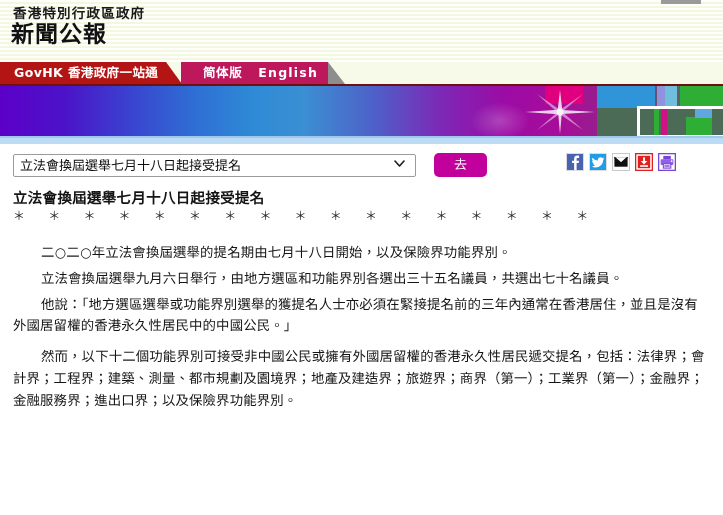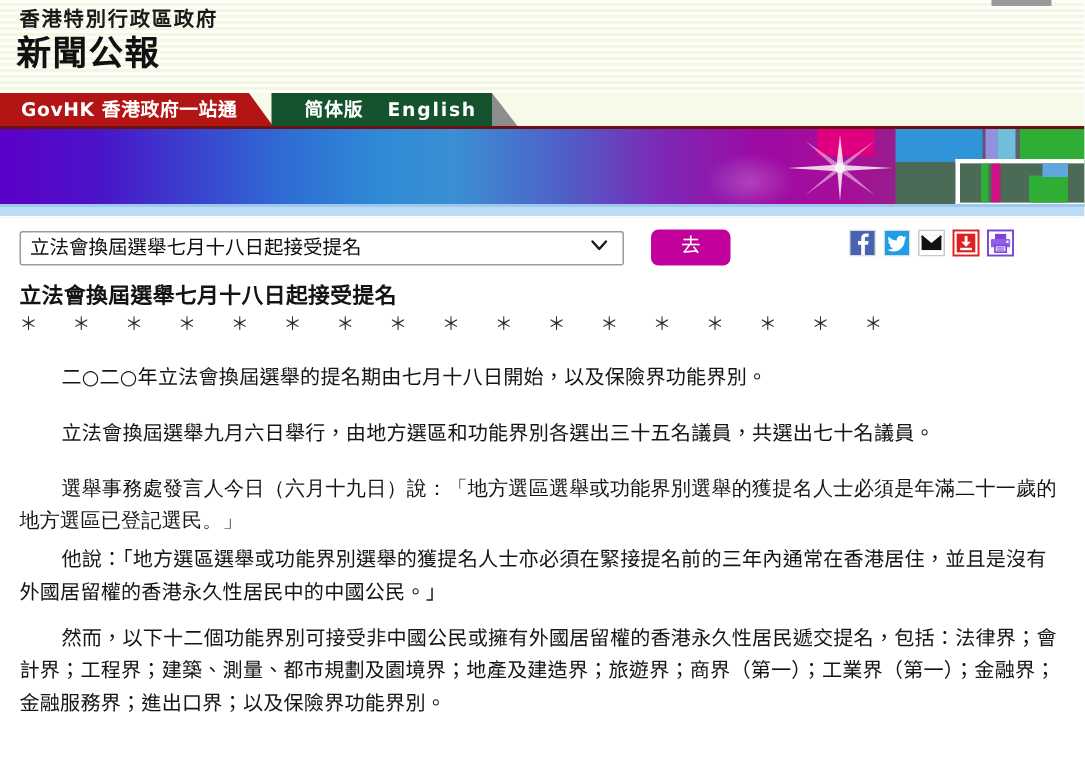--- a/index.html
+++ b/index.html
@@ -52,20 +52,21 @@
   .press-line {
     position: absolute;
     left: 11px;
     top: 25px;
     font-size: 23px;
     font-weight: bold;
     letter-spacing: 1px;
     color: #111111;
     line-height: 1;
     white-space: nowrap;
+    font-family: Liberation Mono, monospace;
   }
 
   
   .navstrip {
     position: relative;
     height: 22px;
     background: #f7f9e9;
     overflow: hidden;
   }
   .tab-govhk {
@@ -92,21 +93,21 @@
     height: 0;
     border-style: solid;
     border-width: 0 16px 22px 0;
     border-color: transparent transparent #b31515 transparent;
   }
   .tab-grey {
     position: absolute;
     left: 181px;
     top: 0;
     height: 22px;
-    background: #14532d;
+    background: #be185d;
     color: #ffffff;
     font-size: 12.5px;
     font-weight: bold;
     line-height: 22px;
     padding: 0 10px 0 22px;
     white-space: nowrap;
     box-sizing: border-box;
   }
   .tab-grey::after {
     content: "";
@@ -294,21 +295,21 @@
   }
   .para {
     font-size: 13.4px;
     color: #151515;
     line-height: 1.62;
     margin: 0;
     text-indent: 28px;
     letter-spacing: 0.15px;
   }
   .para.p1 { margin-top: 19px; }
-  .para.p2 { margin-top: 15px; }
+  .para.p2 { margin-top: 4px; }
   .para.p3 { margin-top: 15px; }
   .para.p4 { margin-top: 4px; }
   .para.p5 { margin-top: 9px; }
 </style>
 </head>
 <body>
 
 <div class="masthead">
   <div class="masthead-corner"></div>
   <div class="gov-line">香港特別行政區政府</div>
@@ -405,16 +406,15 @@
 
   </div>
 </div>
 
 <div class="article">
   <div class="headline">立法會換屆選舉七月十八日起接受提名</div>
   <div class="asterisks">＊　＊　＊　＊　＊　＊　＊　＊　＊　＊　＊　＊　＊　＊　＊　＊　＊</div>
 
   <p class="para p1">二○二○年立法會換屆選舉的提名期由七月十八日開始，以及保險界功能界別。</p>
   <p class="para p2">立法會換屆選舉九月六日舉行，由地方選區和功能界別各選出三十五名議員，共選出七十名議員。</p>
-  <p class="para p3">選舉事務處發言人今日（六月十九日）說：「地方選區選舉或功能界別選舉的獲提名人士必須是年滿二十一歲的地方選區已登記選民。」</p>
   <p class="para p4">他說：「地方選區選舉或功能界別選舉的獲提名人士亦必須在緊接提名前的三年內通常在香港居住，並且是沒有外國居留權的香港永久性居民中的中國公民。」</p>
   <p class="para p5">然而，以下十二個功能界別可接受非中國公民或擁有外國居留權的香港永久性居民遞交提名，包括：法律界；會計界；工程界；建築、測量、都市規劃及園境界；地產及建造界；旅遊界；商界（第一）；工業界（第一）；金融界；金融服務界；進出口界；以及保險界功能界別。</p>
 </div>
 
 </body></html>

